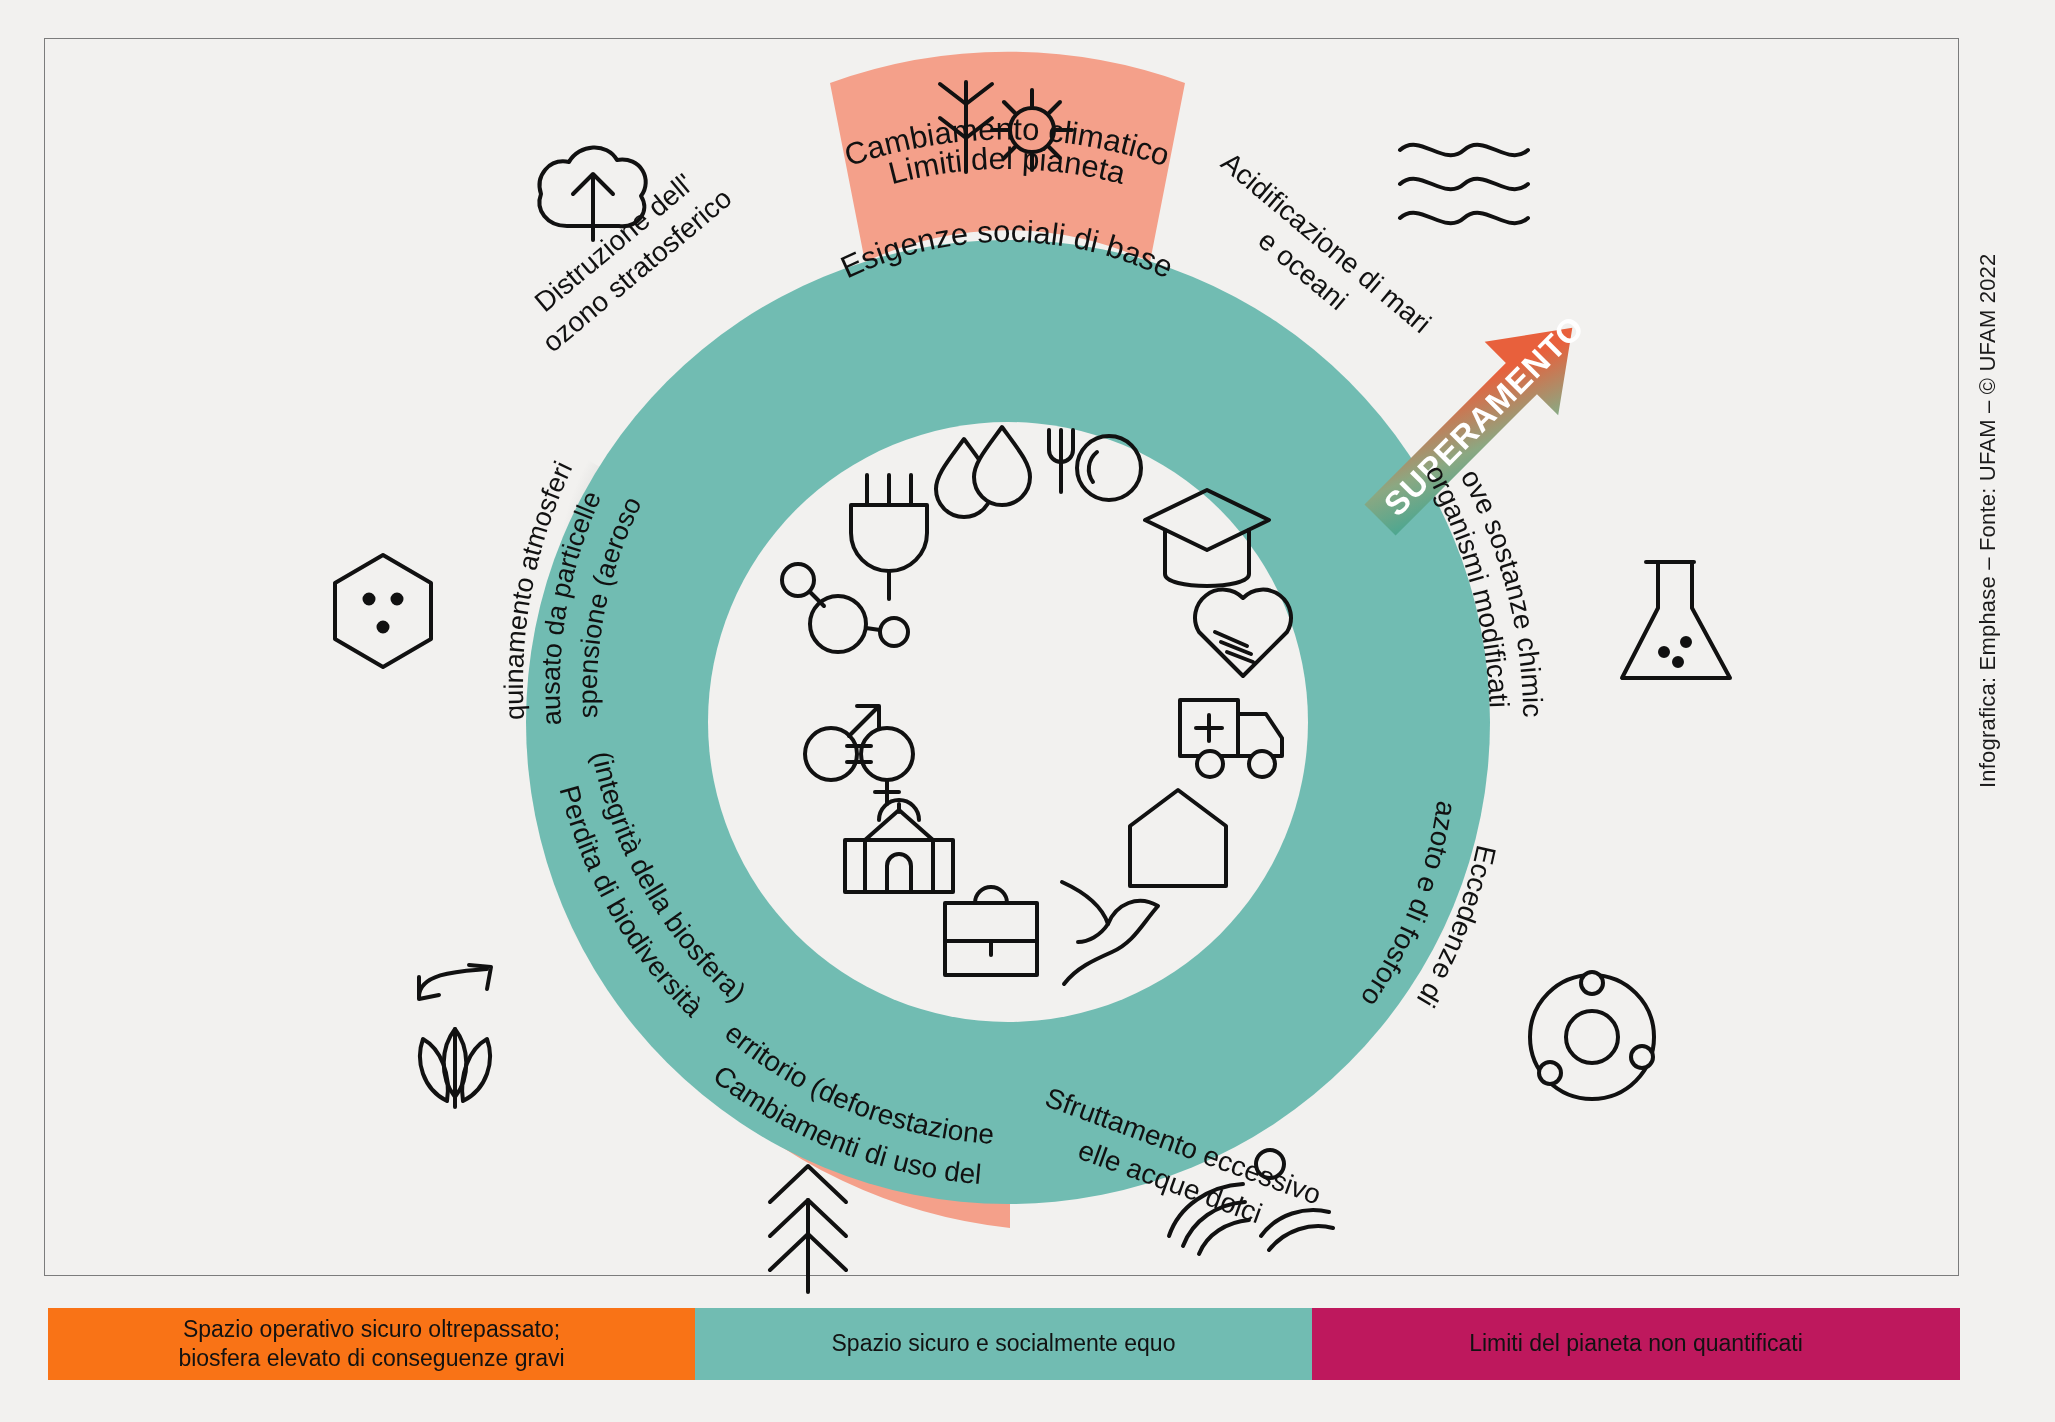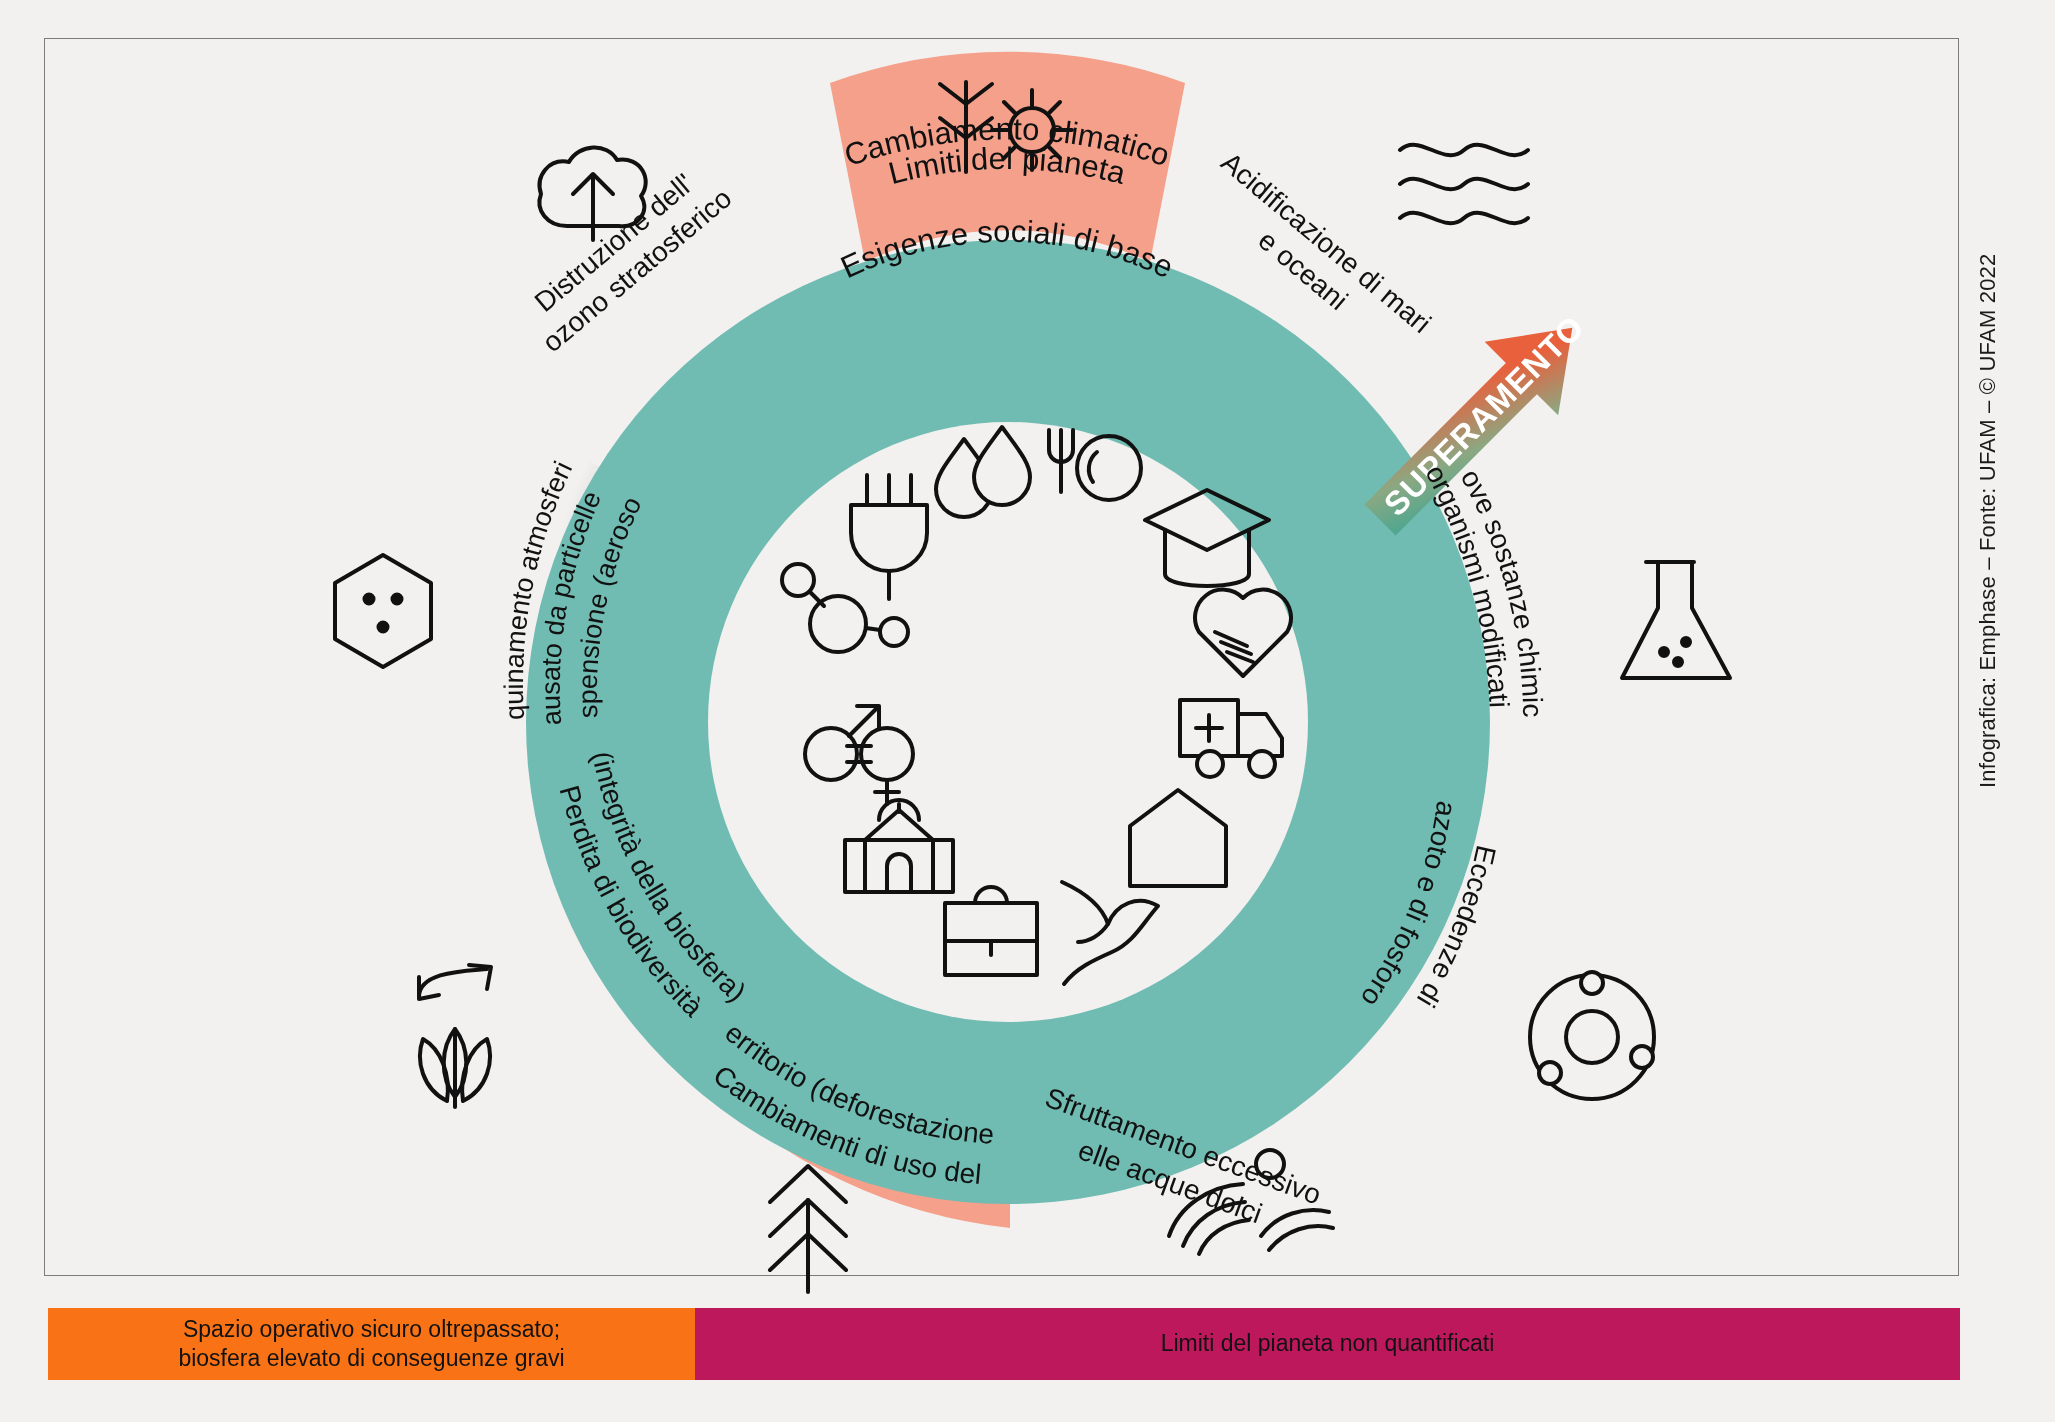--- a/index.html
+++ b/index.html
@@ -337,20 +337,23 @@
   </svg>
   </div>
 
   <div class="legend">
     <div class="legend-cell over">
       <div>
         <div>Spazio operativo sicuro oltrepassato;</div>
         <div>biosfera elevato di conseguenze gravi</div>
       </div>
     </div>
+    <div class="legend-cell safe">
+      <div>Spazio sicuro e socialmente equo</div>
+    </div>
     <div class="legend-cell unq">
       <div>Limiti del pianeta non quantificati</div>
     </div>
   </div>
 
   <div class="credit">Infografica: Emphase – Fonte: UFAM – © UFAM 2022</div>
 
 </div>
 
 </body></html>

